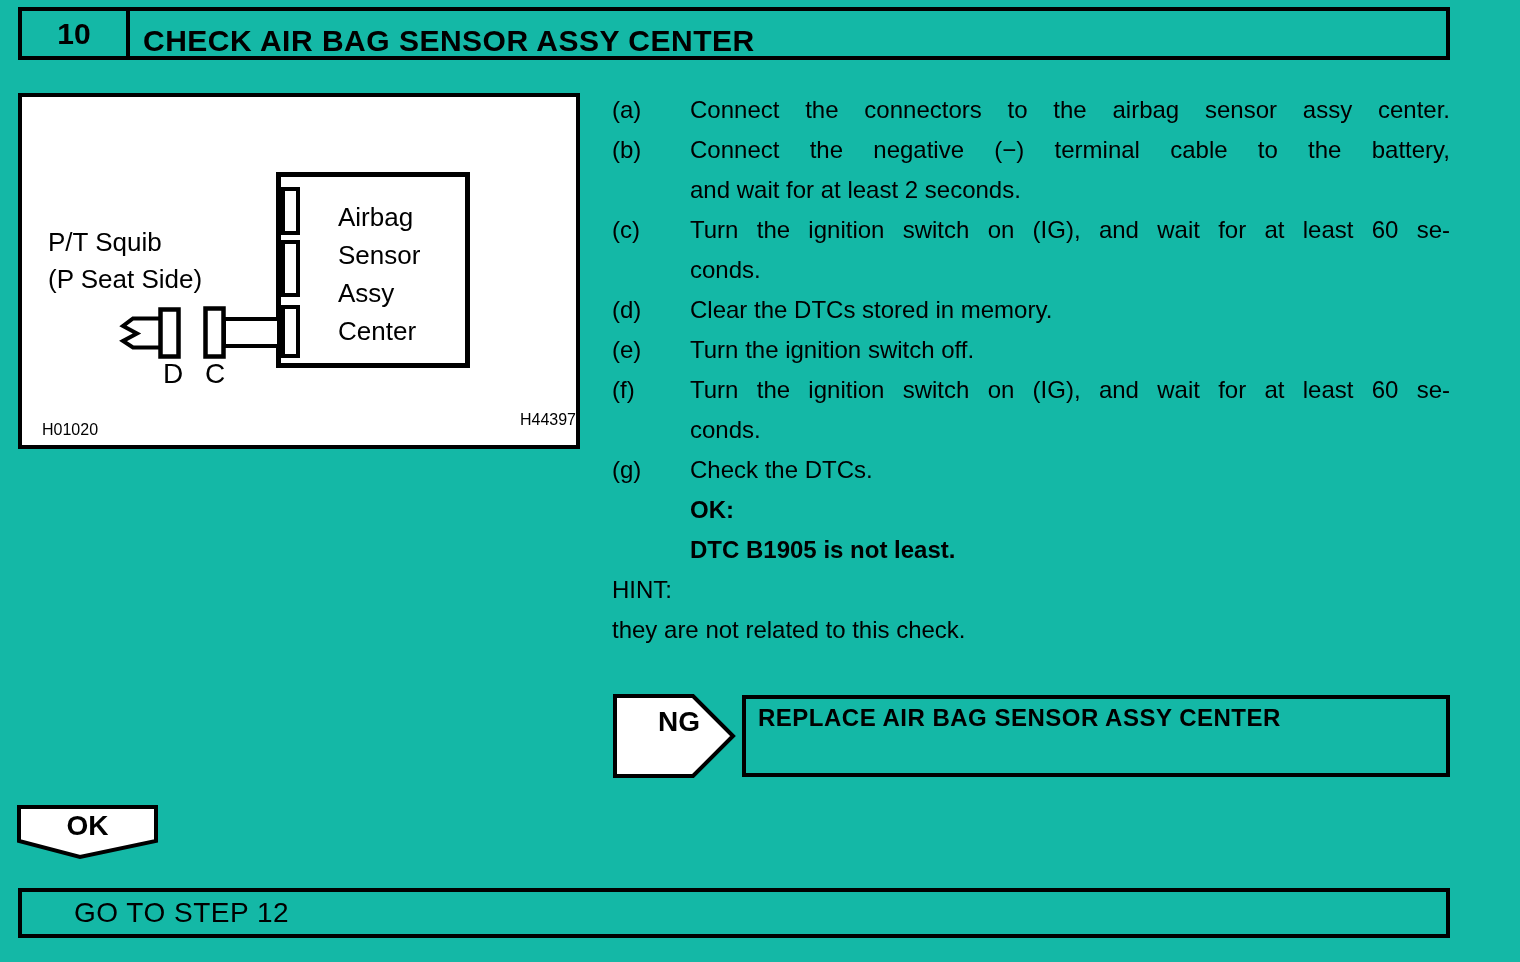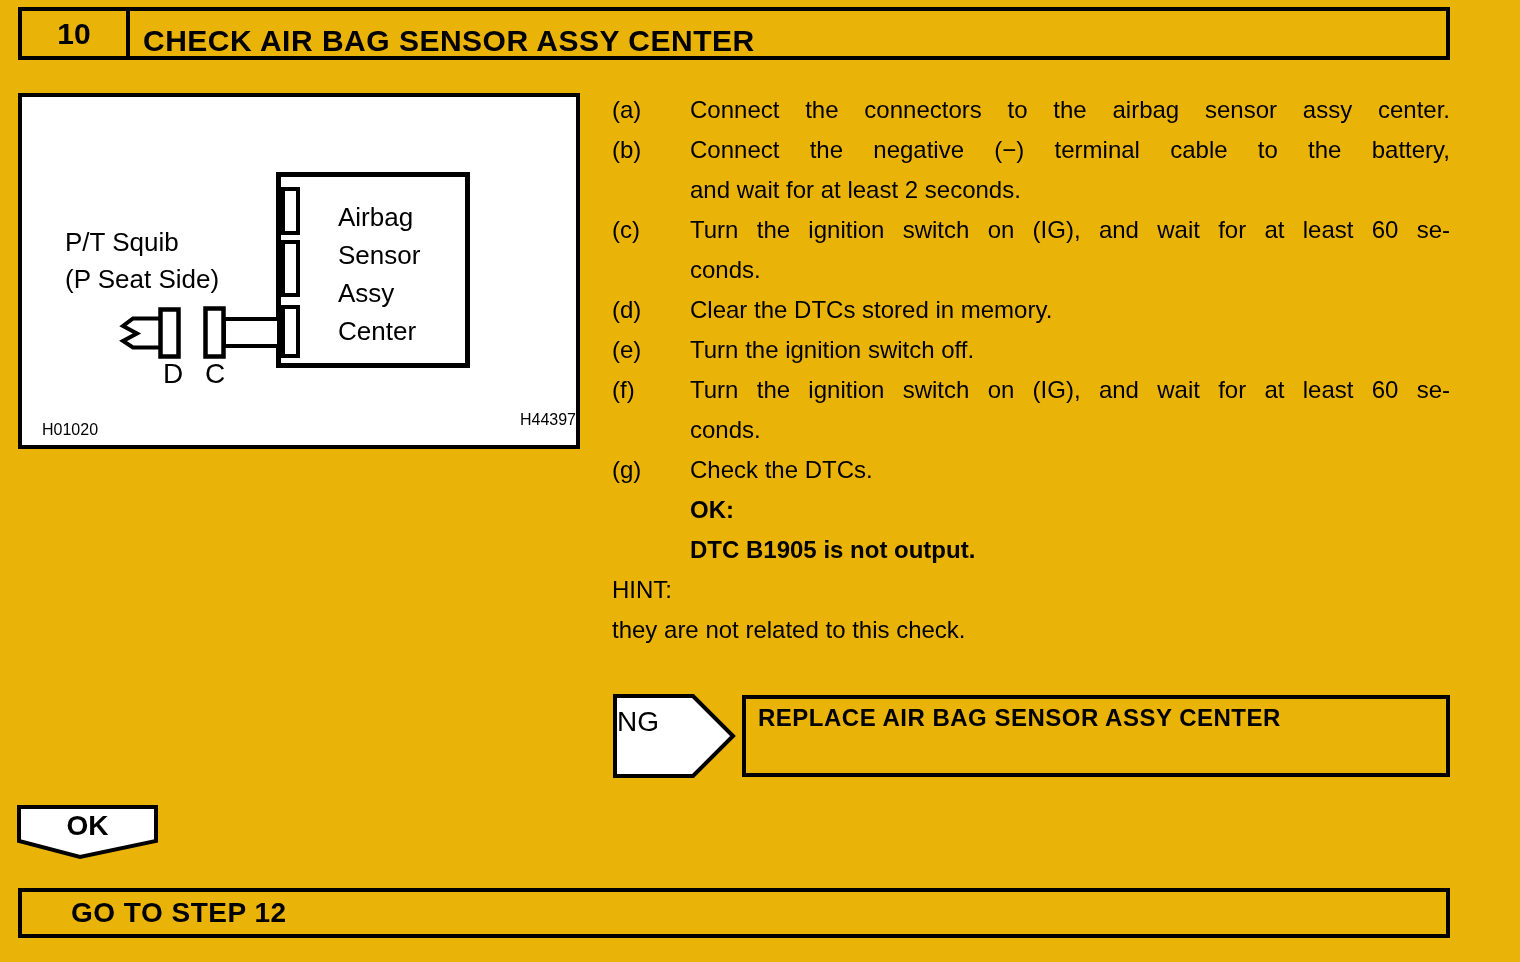--- a/index.html
+++ b/index.html
@@ -1,17 +1,17 @@
 <!DOCTYPE html>
 <html><head>
 <meta charset="utf-8">
 <style>
   html,body{margin:0;padding:0;background:#ffffff;}
   .page{
-    position:relative;width:1520px;height:962px;background:#eab308;
+    position:relative;width:1520px;height:962px;background:#14b8a6;
     font-family:"Liberation Sans","DejaVu Sans",sans-serif;color:#000000;
     overflow:hidden;
   }
   
   .header-bar{
     position:absolute;left:18px;top:7px;width:1432px;height:53px;
     border:4px solid #000;box-sizing:border-box;display:flex;align-items:stretch;
   }
   .step-number-cell{
     width:108px;border-right:4px solid #000;box-sizing:border-box;
@@ -22,61 +22,61 @@
     flex:1;display:flex;align-items:center;padding-left:13px;
     font-weight:bold;font-size:30px;letter-spacing:0.5px;white-space:nowrap;margin-top:14px;
   }
   
   .figure-frame{
     position:absolute;left:18px;top:93px;width:562px;height:356px;
     border:4px solid #000;box-sizing:border-box;background:#fff;
   }
   .figure-svg{position:absolute;left:18px;top:93px;width:562px;height:356px;}
   .fig-text{position:absolute;font-size:26px;line-height:37px;white-space:nowrap;}
-  .squib-label{left:65px;top:224px;}
+  .squib-label{left:48px;top:224px;}
   .sensor-box-label{left:338px;top:198px;line-height:38px;}
   .conn-label{position:absolute;top:358px;width:32px;text-align:center;font-size:28px;white-space:nowrap;}
   .conn-label-d{left:157px;}
   .conn-label-c{left:199px;}
   .fig-code{position:absolute;font-size:16px;white-space:nowrap;}
   .fig-code-left{left:42px;top:421px;}
   .fig-code-right{left:420px;top:411px;width:156px;text-align:right;}
   
   .steps-col{position:absolute;left:612px;top:90px;width:838px;font-size:24px;line-height:40px;}
   .step-row{display:flex;}
   .step-label{width:78px;flex:0 0 78px;white-space:nowrap;}
   .step-text{width:760px;}
   .line{white-space:nowrap;}
   .line.stretch{white-space:normal;text-align:justify;text-align-last:justify;}
   .result-line{margin-left:78px;font-weight:bold;white-space:nowrap;}
   .hint-label{white-space:nowrap;}
   
   .ng-svg{position:absolute;left:610px;top:690px;width:130px;height:92px;}
   .ng-text{
-    position:absolute;left:617px;top:706px;width:83px;text-align:left;
-    font-weight:normal;font-size:28px;
+    position:absolute;left:617px;top:706px;width:83px;text-align:right;
+    font-weight:bold;font-size:28px;
   }
   .ng-action-box{
     position:absolute;left:742px;top:695px;width:708px;height:82px;
     border:4px solid #000;box-sizing:border-box;
   }
   .ng-action-text{
     padding:5px 0 0 12px;font-weight:bold;font-size:24px;letter-spacing:0.5px;white-space:nowrap;
   }
   
   .ok-svg{position:absolute;left:14px;top:802px;width:148px;height:62px;}
   .ok-text{
     position:absolute;left:19px;top:810px;width:137px;text-align:center;
     font-weight:bold;font-size:28px;
   }
   .goto-bar{
     position:absolute;left:18px;top:888px;width:1432px;height:50px;
     border:4px solid #000;box-sizing:border-box;display:flex;align-items:center;
   }
-  .goto-text{padding-left:32px;font-weight:bold;font-size:28px;letter-spacing:0.5px;white-space:nowrap;margin-left:17px;}
+  .goto-text{padding-left:52px;font-weight:normal;font-size:28px;letter-spacing:0.5px;white-space:nowrap;}
 </style>
 </head>
 <body>
 
 <div class="page">
 
   <div class="header-bar">
     <div class="step-number-cell">10</div>
     <div class="header-title">CHECK AIR BAG SENSOR ASSY CENTER</div>
   </div>
@@ -152,21 +152,21 @@
         <div class="line">conds.</div>
       </div>
     </div>
     <div class="step-row">
       <div class="step-label">(g)</div>
       <div class="step-text">
         <div class="line">Check the DTCs.</div>
       </div>
     </div>
     <div class="result-line">OK:</div>
-    <div class="result-line">DTC B1905 is not output.</div>
+    <div class="result-line">DTC B1905 is not least.</div>
     <div class="hint-label">HINT:</div>
     <div class="line">they are not related to this check.</div>
   </div>
 
   <svg class="ng-svg" viewBox="610 690 130 92">
     <polygon points="615,696 693,696 733,736 693,776 615,776" fill="#fff" stroke="#000" stroke-width="4"></polygon>
   </svg>
   <div class="ng-text">NG</div>
   <div class="ng-action-box">
     <div class="ng-action-text">REPLACE AIR BAG SENSOR ASSY CENTER</div>

